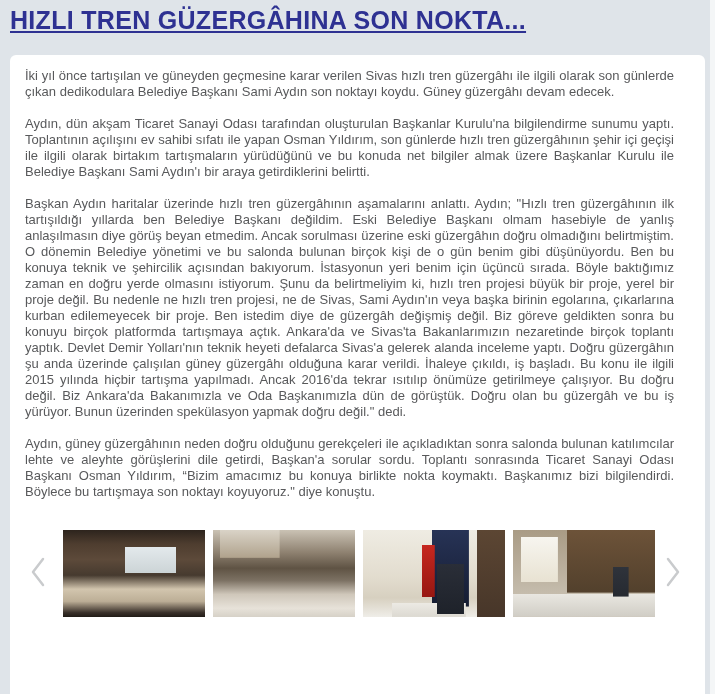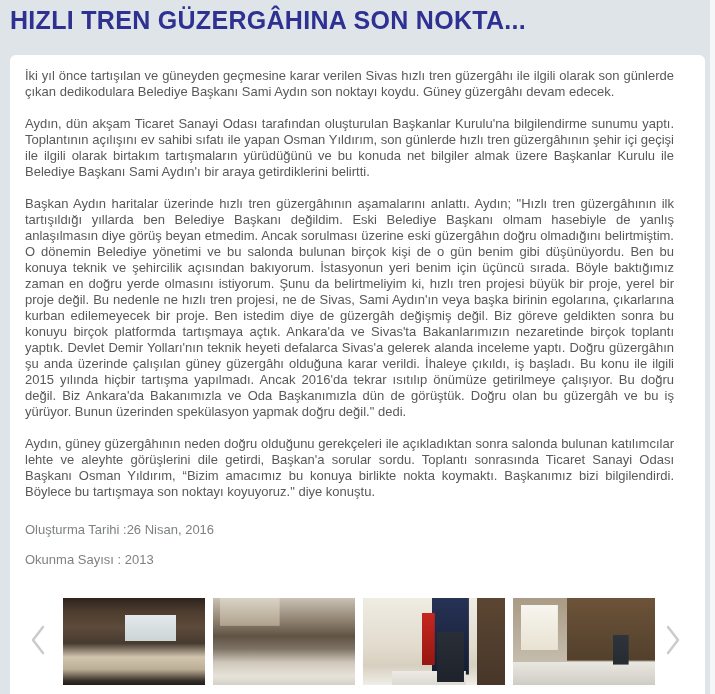--- a/index.html
+++ b/index.html
@@ -11,20 +11,21 @@
     overflow:hidden;
   }
   .page-title {
     position:absolute;
     left:10px; top:6px;
     font-size:25px;
     font-weight:bold;
     letter-spacing:0.3px;
     color:#2e3192;
     white-space:nowrap;
+    text-decoration:underline;
   }
   .card {
     position:absolute;
     left:10px; top:55px;
     width:695px; height:639px;
     background:#ffffff;
     border-radius:6px 6px 0 0;
     padding:13px 15px 0 15px;
     overflow:hidden;
   }
@@ -111,24 +112,20 @@
 <body>
 
 <h1 class="page-title">HIZLI TREN GÜZERGÂHINA SON NOKTA...</h1>
 
 <div class="card">
   <p class="body-par">İki yıl önce tartışılan ve güneyden geçmesine karar verilen Sivas hızlı tren güzergâhı ile ilgili olarak son günlerde çıkan dedikodulara Belediye Başkanı Sami Aydın son noktayı koydu. Güney güzergâhı devam edecek.</p>
   <p class="body-par">Aydın, dün akşam Ticaret Sanayi Odası tarafından oluşturulan Başkanlar Kurulu'na bilgilendirme sunumu yaptı. Toplantının açılışını ev sahibi sıfatı ile yapan Osman Yıldırım, son günlerde hızlı tren güzergâhının şehir içi geçişi ile ilgili olarak birtakım tartışmaların yürüdüğünü ve bu konuda net bilgiler almak üzere Başkanlar Kurulu ile Belediye Başkanı Sami Aydın'ı bir araya getirdiklerini belirtti.</p>
   <p class="body-par">Başkan Aydın haritalar üzerinde hızlı tren güzergâhının aşamalarını anlattı. Aydın; "Hızlı tren güzergâhının ilk tartışıldığı yıllarda ben Belediye Başkanı değildim. Eski Belediye Başkanı olmam hasebiyle de yanlış anlaşılmasın diye görüş beyan etmedim. Ancak sorulması üzerine eski güzergâhın doğru olmadığını belirtmiştim. O dönemin Belediye yönetimi ve bu salonda bulunan birçok kişi de o gün benim gibi düşünüyordu.  Ben bu konuya  teknik ve şehircilik açısından bakıyorum. İstasyonun yeri benim için üçüncü sırada. Böyle baktığımız zaman en doğru yerde olmasını istiyorum. Şunu da belirtmeliyim ki, hızlı tren projesi büyük bir proje, yerel bir proje değil. Bu nedenle ne hızlı tren projesi, ne de Sivas, Sami Aydın'ın veya başka birinin egolarına, çıkarlarına kurban edilemeyecek bir proje.  Ben istedim diye de güzergâh değişmiş değil. Biz göreve geldikten sonra bu konuyu birçok platformda tartışmaya açtık. Ankara'da ve Sivas'ta Bakanlarımızın nezaretinde birçok toplantı yaptık. Devlet Demir Yolları'nın teknik heyeti defalarca Sivas'a gelerek alanda inceleme yaptı. Doğru güzergâhın şu anda üzerinde çalışılan güney güzergâhı olduğuna karar verildi. İhaleye çıkıldı, iş başladı. Bu konu ile ilgili 2015 yılında hiçbir tartışma yapılmadı. Ancak 2016'da tekrar ısıtılıp önümüze getirilmeye çalışıyor. Bu doğru değil. Biz Ankara'da Bakanımızla ve Oda Başkanımızla dün de görüştük. Doğru olan bu güzergâh ve bu iş yürüyor. Bunun üzerinden spekülasyon yapmak doğru değil." dedi.</p>
   <p class="body-par">Aydın, güney güzergâhının neden doğru olduğunu gerekçeleri ile açıkladıktan sonra salonda bulunan katılımcılar lehte ve aleyhte görüşlerini dile getirdi, Başkan'a sorular sordu. Toplantı sonrasında Ticaret Sanayi Odası Başkanı Osman Yıldırım, “Bizim amacımız bu konuya birlikte nokta koymaktı. Başkanımız bizi bilgilendirdi. Böylece bu tartışmaya son noktayı koyuyoruz." diye konuştu.</p>
 
-  <div class="meta">
-    <p>Oluşturma Tarihi :26 Nisan, 2016</p>
-    <p>Okunma Sayısı : 2013</p>
-  </div>
 
   <div class="carousel">
     <button class="carousel-nav prev" aria-label="previous">
       <span>
         <svg width="16" height="30" viewBox="0 0 16 30">
           <polyline points="13,2 3,15 13,28" fill="none" stroke="#c9cbcd" stroke-width="2.5" stroke-linecap="round" stroke-linejoin="round"></polyline>
         </svg>
       </span>
     </button>
     <div class="thumbs">

